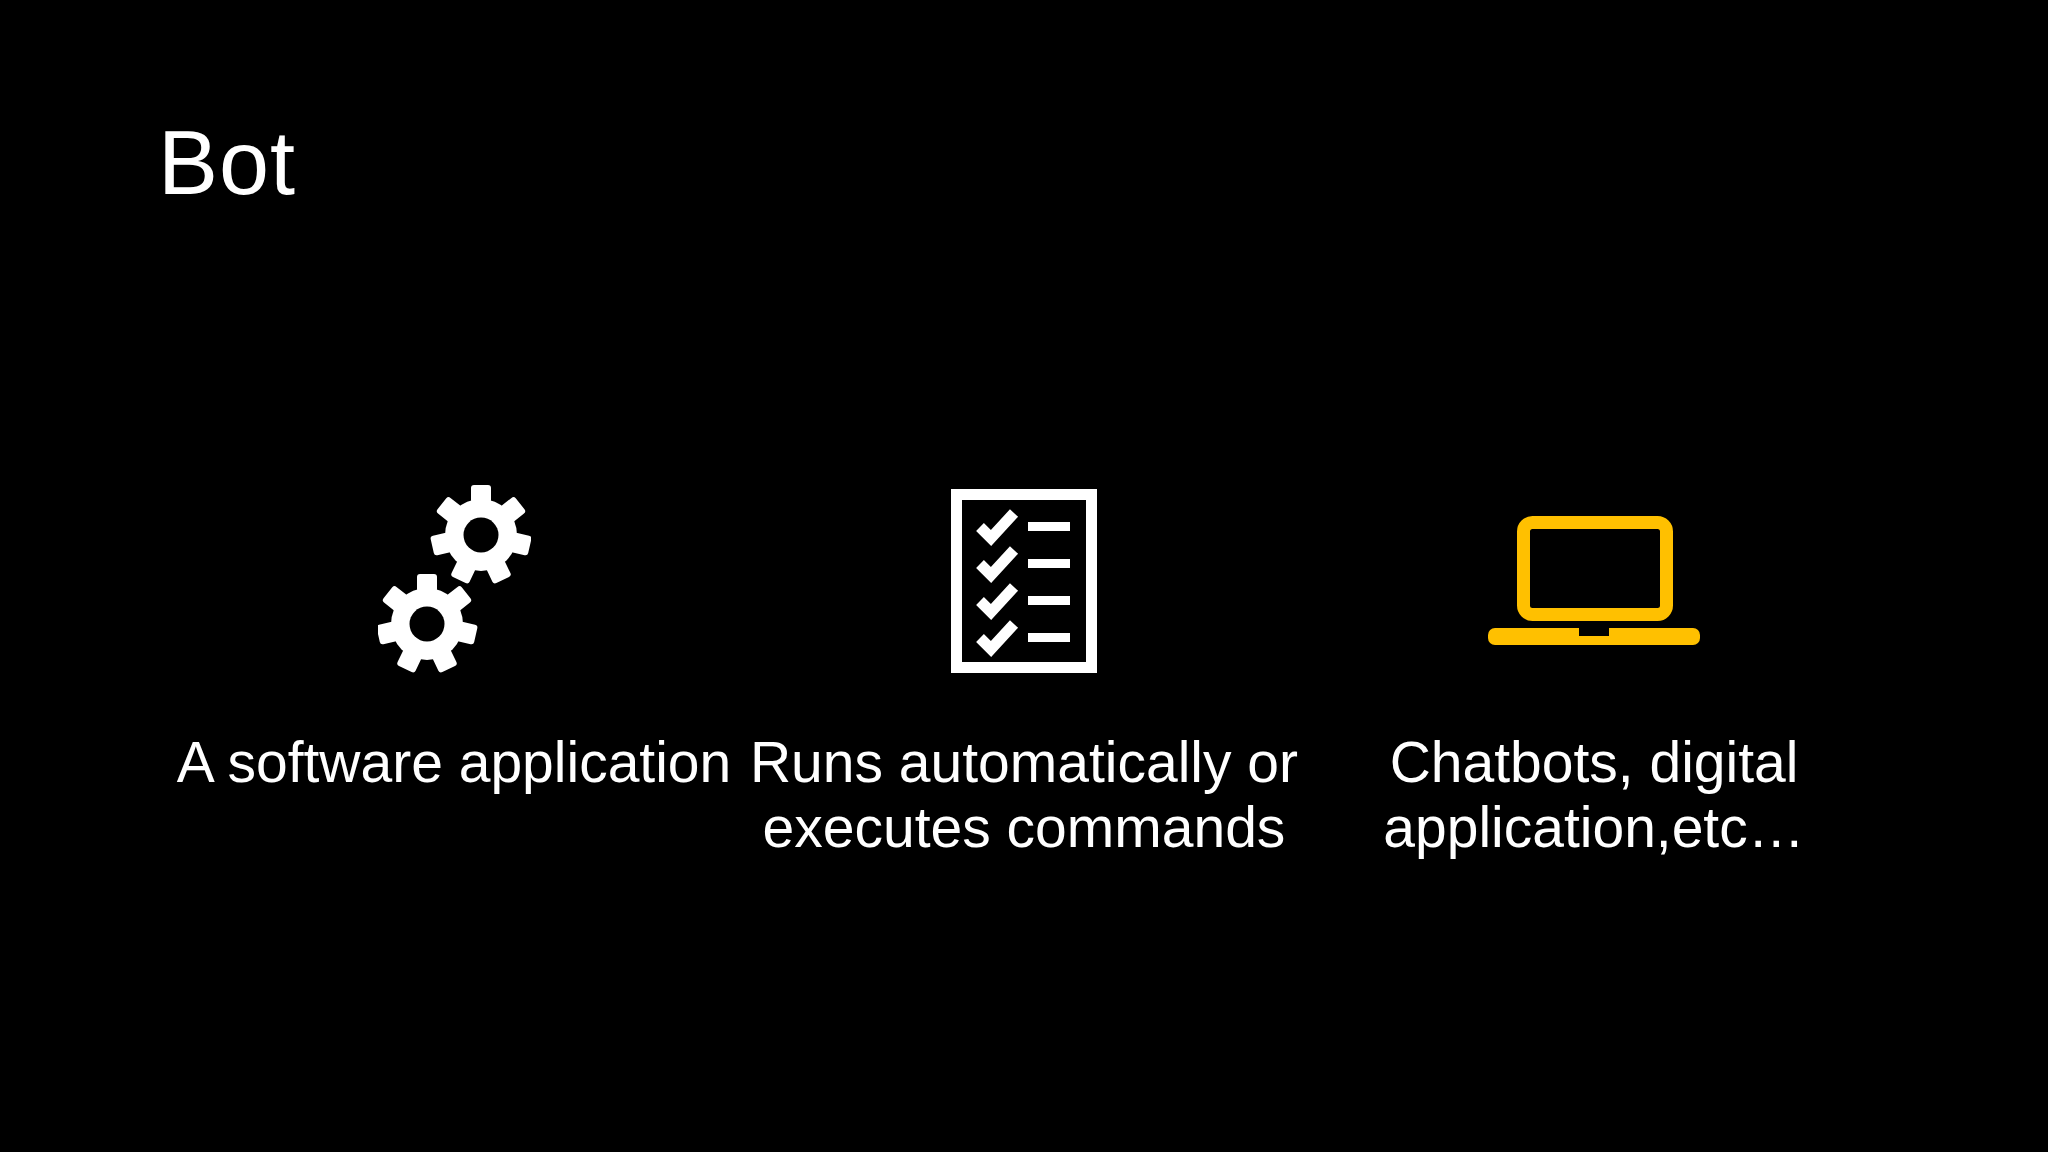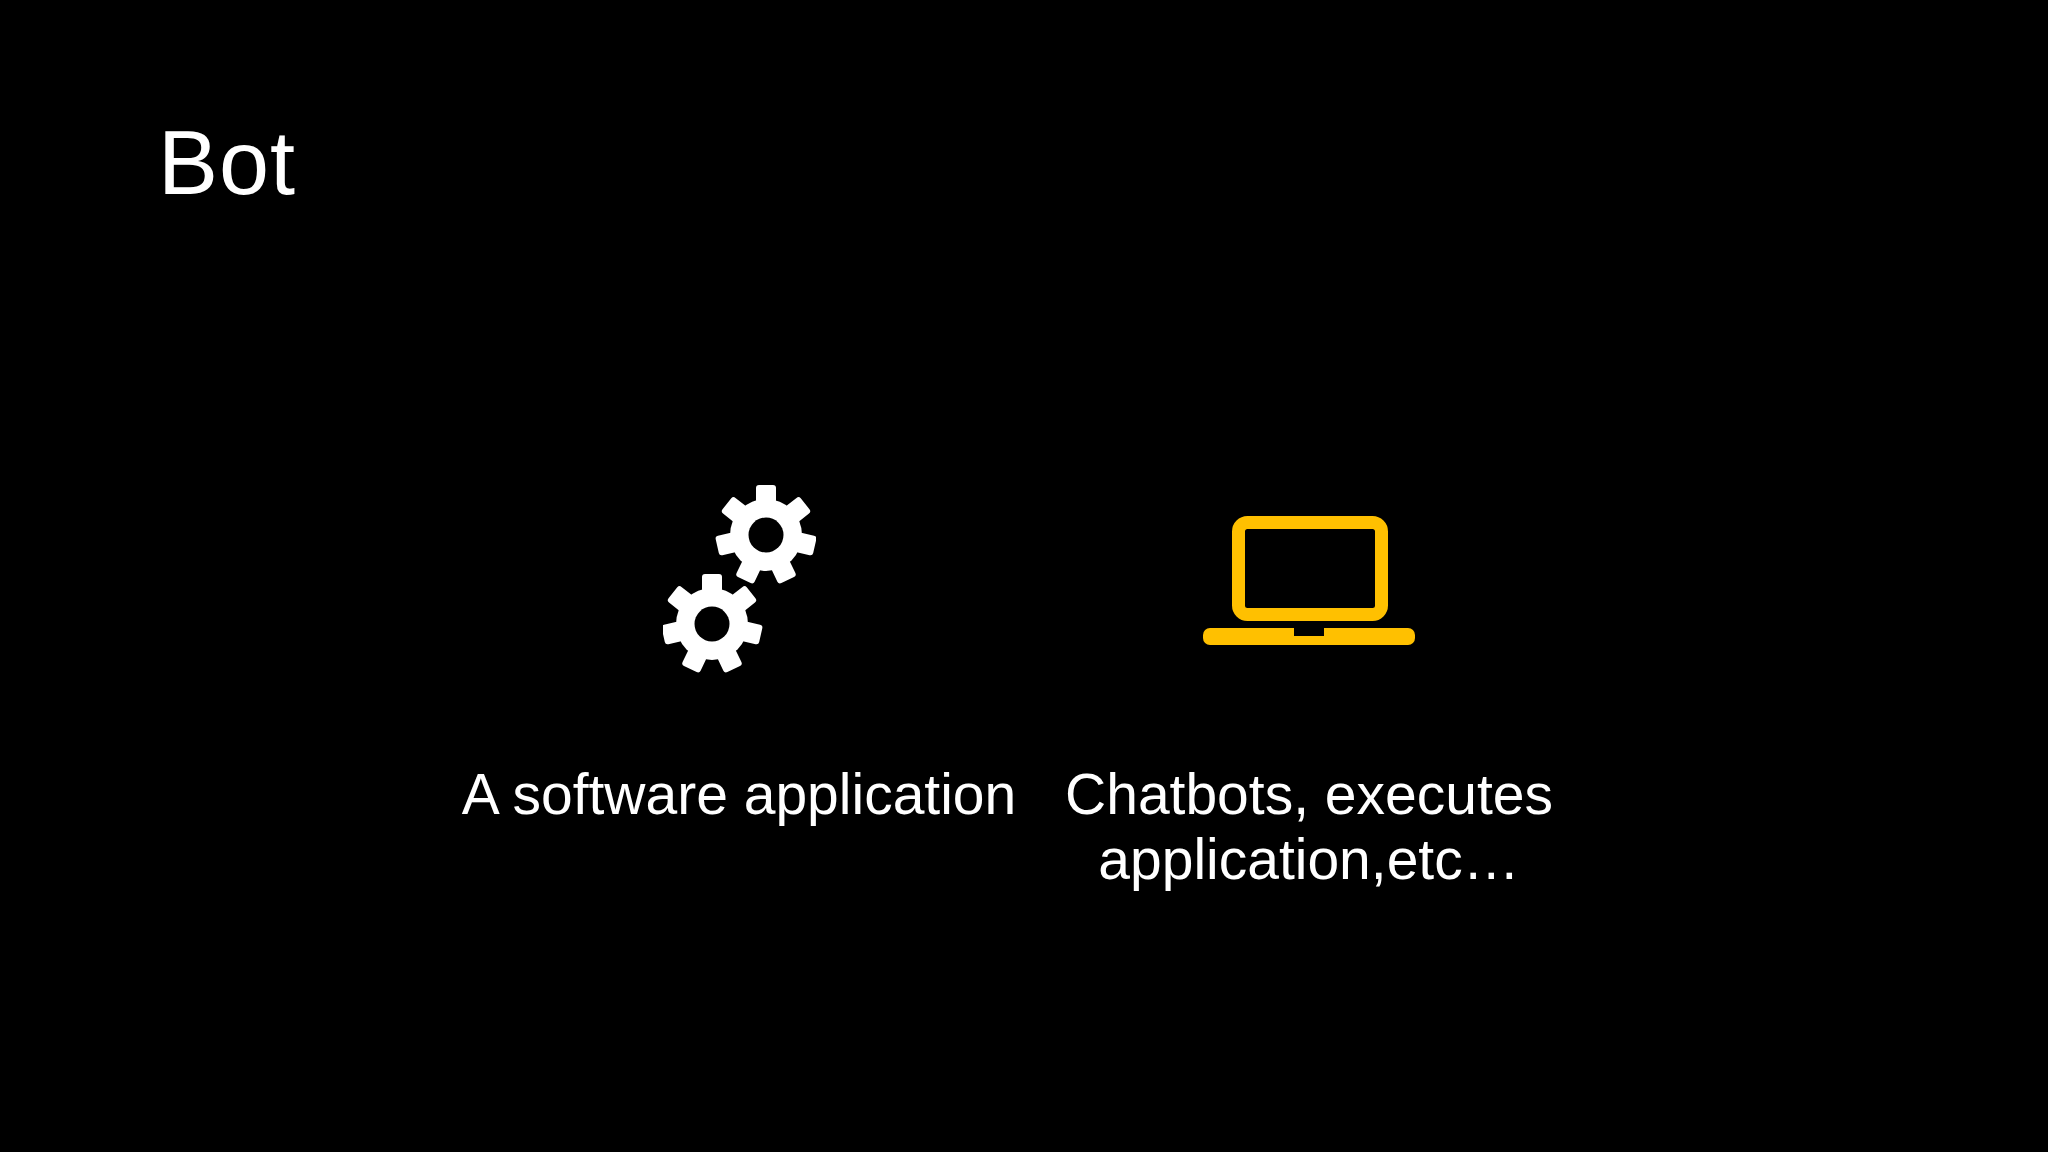--- a/index.html
+++ b/index.html
@@ -39,21 +39,21 @@
     flex-direction:column;
     align-items:center;
   }
   .icon-box{
     height:222px;
     display:flex;
     align-items:center;
     justify-content:center;
   }
   .caption{
-    margin-top:70px;
+    margin-top:38px;
     font-size:57px;
     line-height:65px;
     text-align:center;
     color:var(--text);
   }
   .caption-line:empty{display:none;}
   .icon-white{color:#ffffff;}
   .icon-accent{color:var(--accent);}
 </style>
 </head>
@@ -86,29 +86,52 @@
           <use href="#gear" transform="translate(103,52)"></use>
           <use href="#gear" transform="translate(49,141)"></use>
         </svg>
       </div>
       <div class="caption">
         <div class="caption-line">A software application</div>
 
       </div>
     </div>
 
+    <div class="column">
+      <div class="icon-box">
+        <svg class="icon-white" width="146" height="184" viewBox="0 0 146 184" aria-hidden="true">
+          <rect x="5.5" y="5.5" width="135" height="173" fill="none" stroke="currentColor" stroke-width="11"></rect>
+          <g stroke="currentColor" stroke-width="11" fill="none">
+            <path d="M29 38 L40 49 L63 24"></path>
+            <path d="M29 75 L40 86 L63 61"></path>
+            <path d="M29 112 L40 123 L63 98"></path>
+            <path d="M29 149 L40 160 L63 135"></path>
+          </g>
+          <g fill="currentColor">
+            <rect x="77" y="33" width="42" height="9"></rect>
+            <rect x="77" y="70" width="42" height="9"></rect>
+            <rect x="77" y="107" width="42" height="9"></rect>
+            <rect x="77" y="144" width="42" height="9"></rect>
+          </g>
+        </svg>
+      </div>
+      <div class="caption">
+        <div class="caption-line">Runs automatically or</div>
+        <div class="caption-line">executes commands</div>
+      </div>
+    </div>
 
     <div class="column">
       <div class="icon-box">
         <svg class="icon-accent" width="212" height="130" viewBox="0 0 212 130" aria-hidden="true">
           <rect x="35.5" y="6.5" width="143" height="92" rx="9" fill="none" stroke="currentColor" stroke-width="13"></rect>
           <rect x="0" y="112" width="212" height="17" rx="7" fill="currentColor"></rect>
           <rect x="91" y="112" width="30" height="8" fill="#000000"></rect>
         </svg>
       </div>
       <div class="caption">
-        <div class="caption-line">Chatbots, executes</div>
+        <div class="caption-line">Chatbots, digital</div>
         <div class="caption-line">application,etc…</div>
       </div>
     </div>
 
   </div>
 </div>
 
 </body></html>

